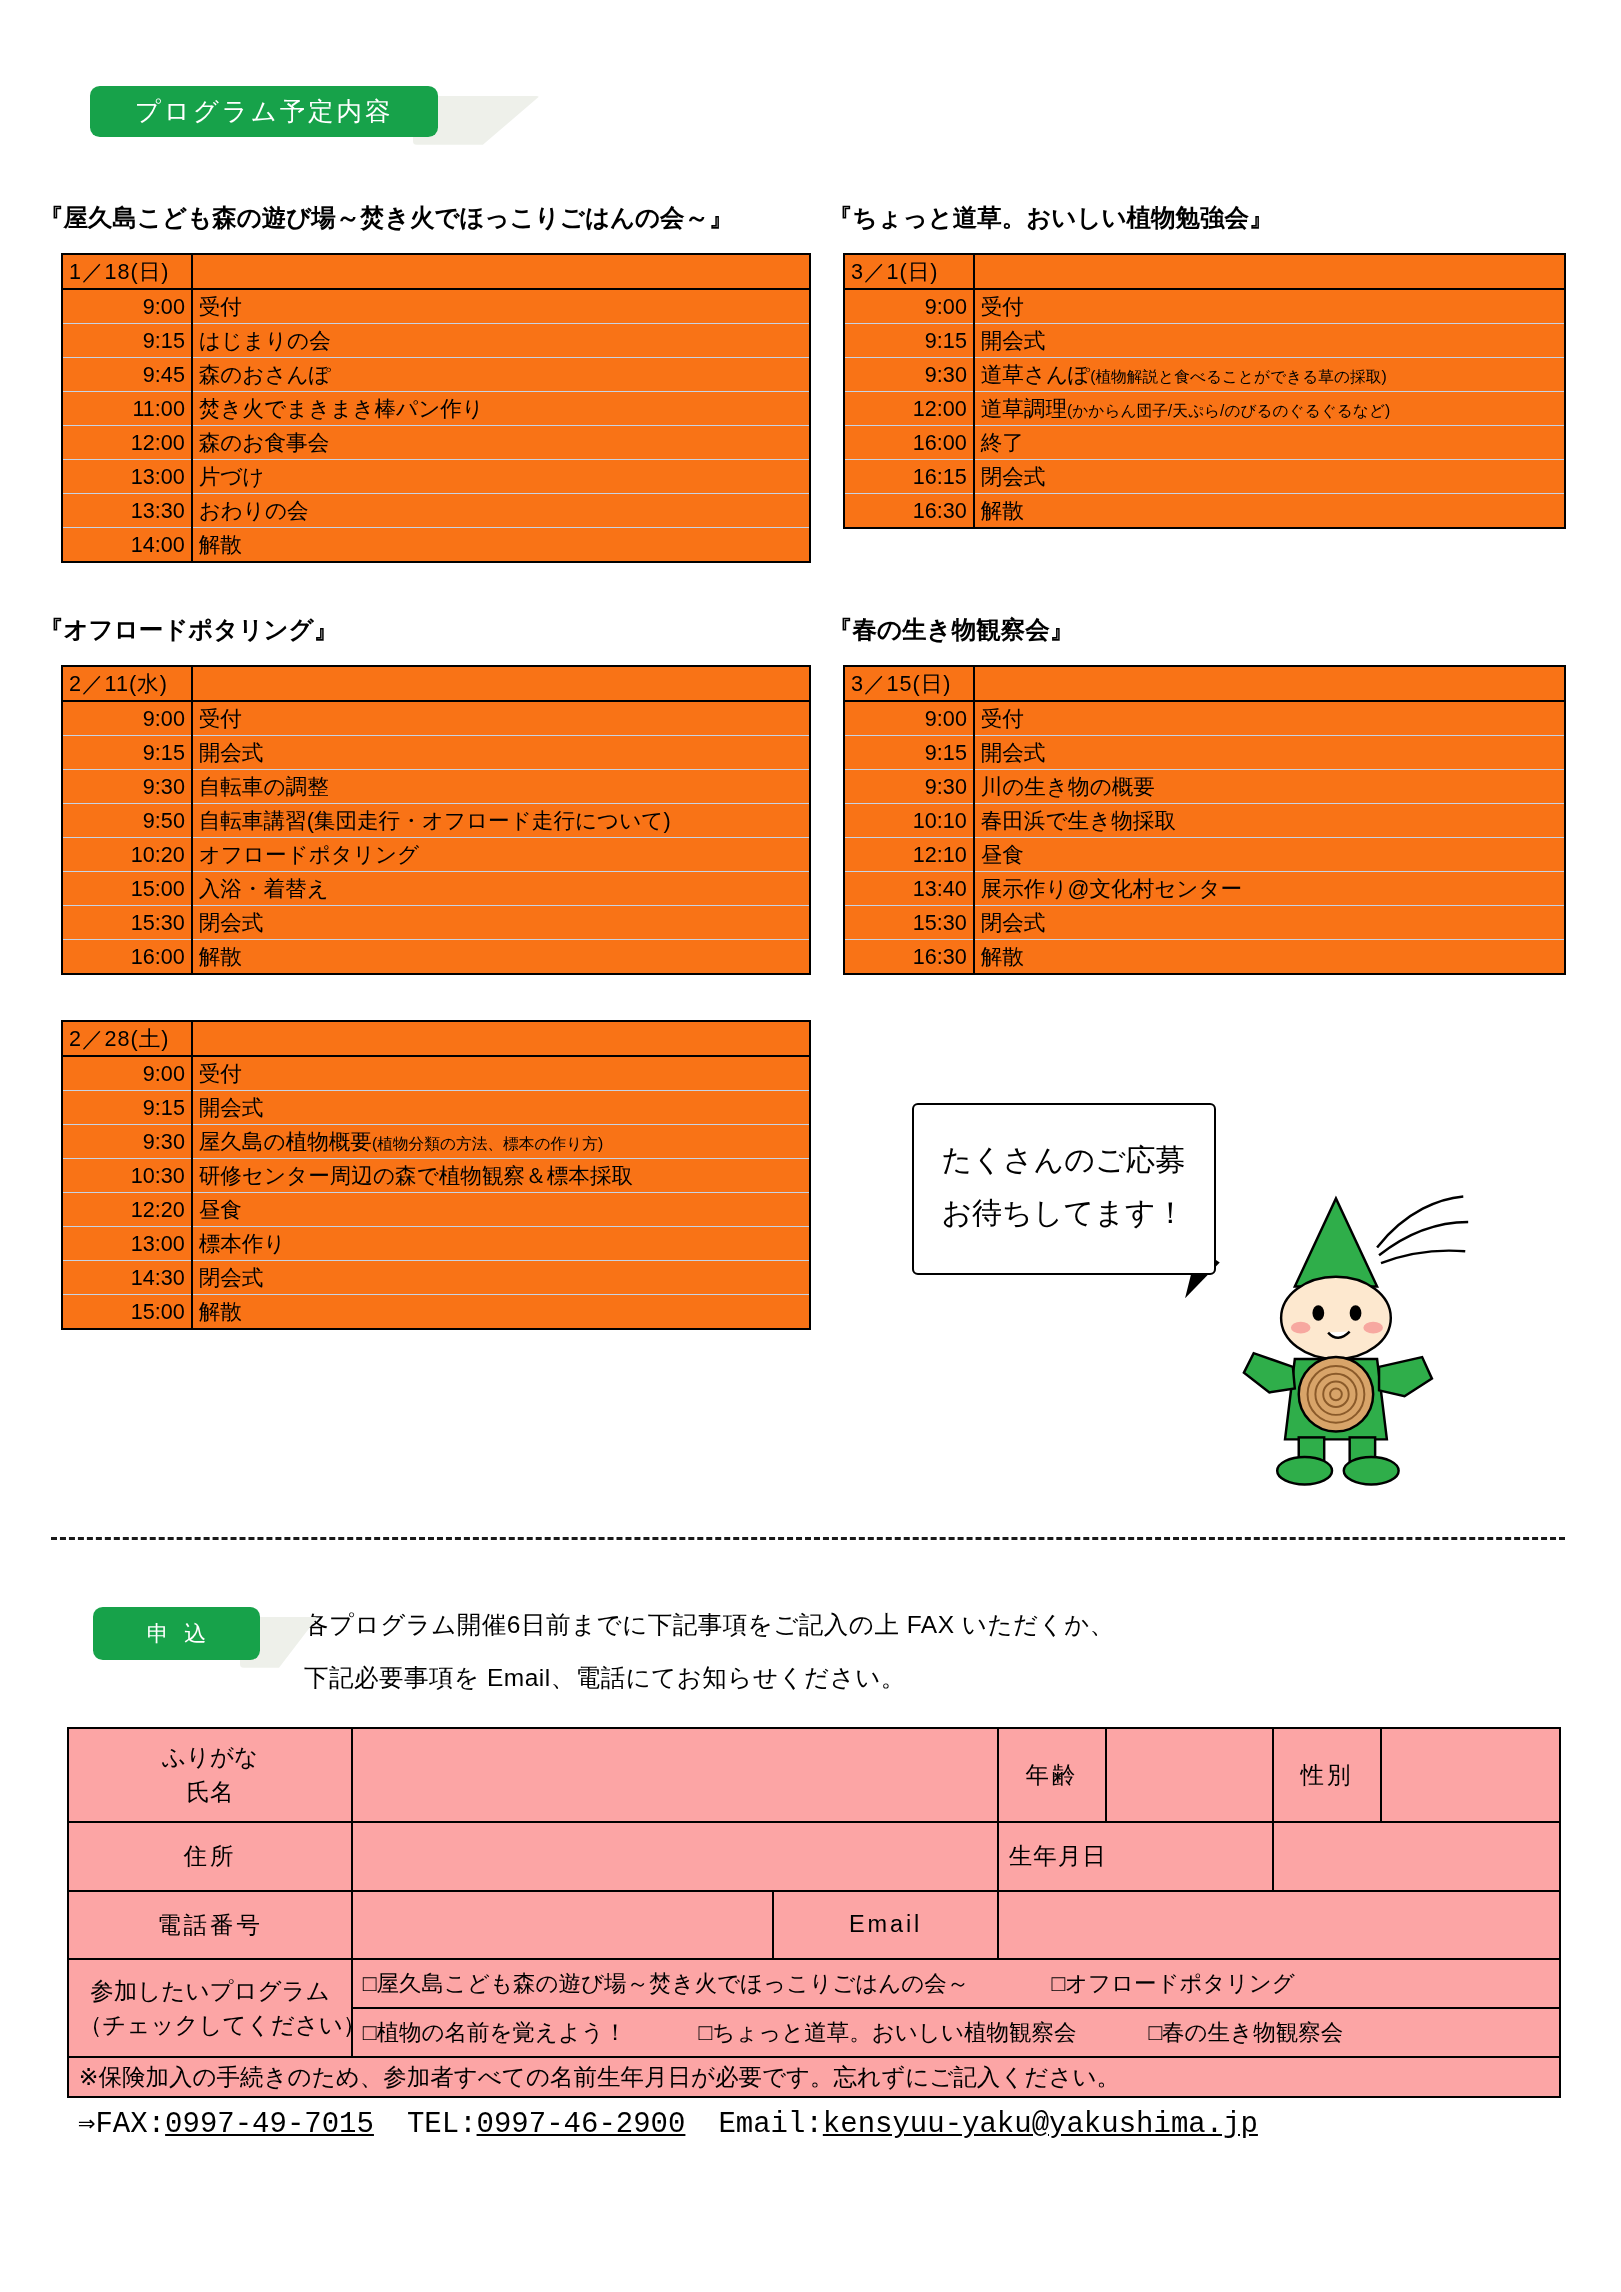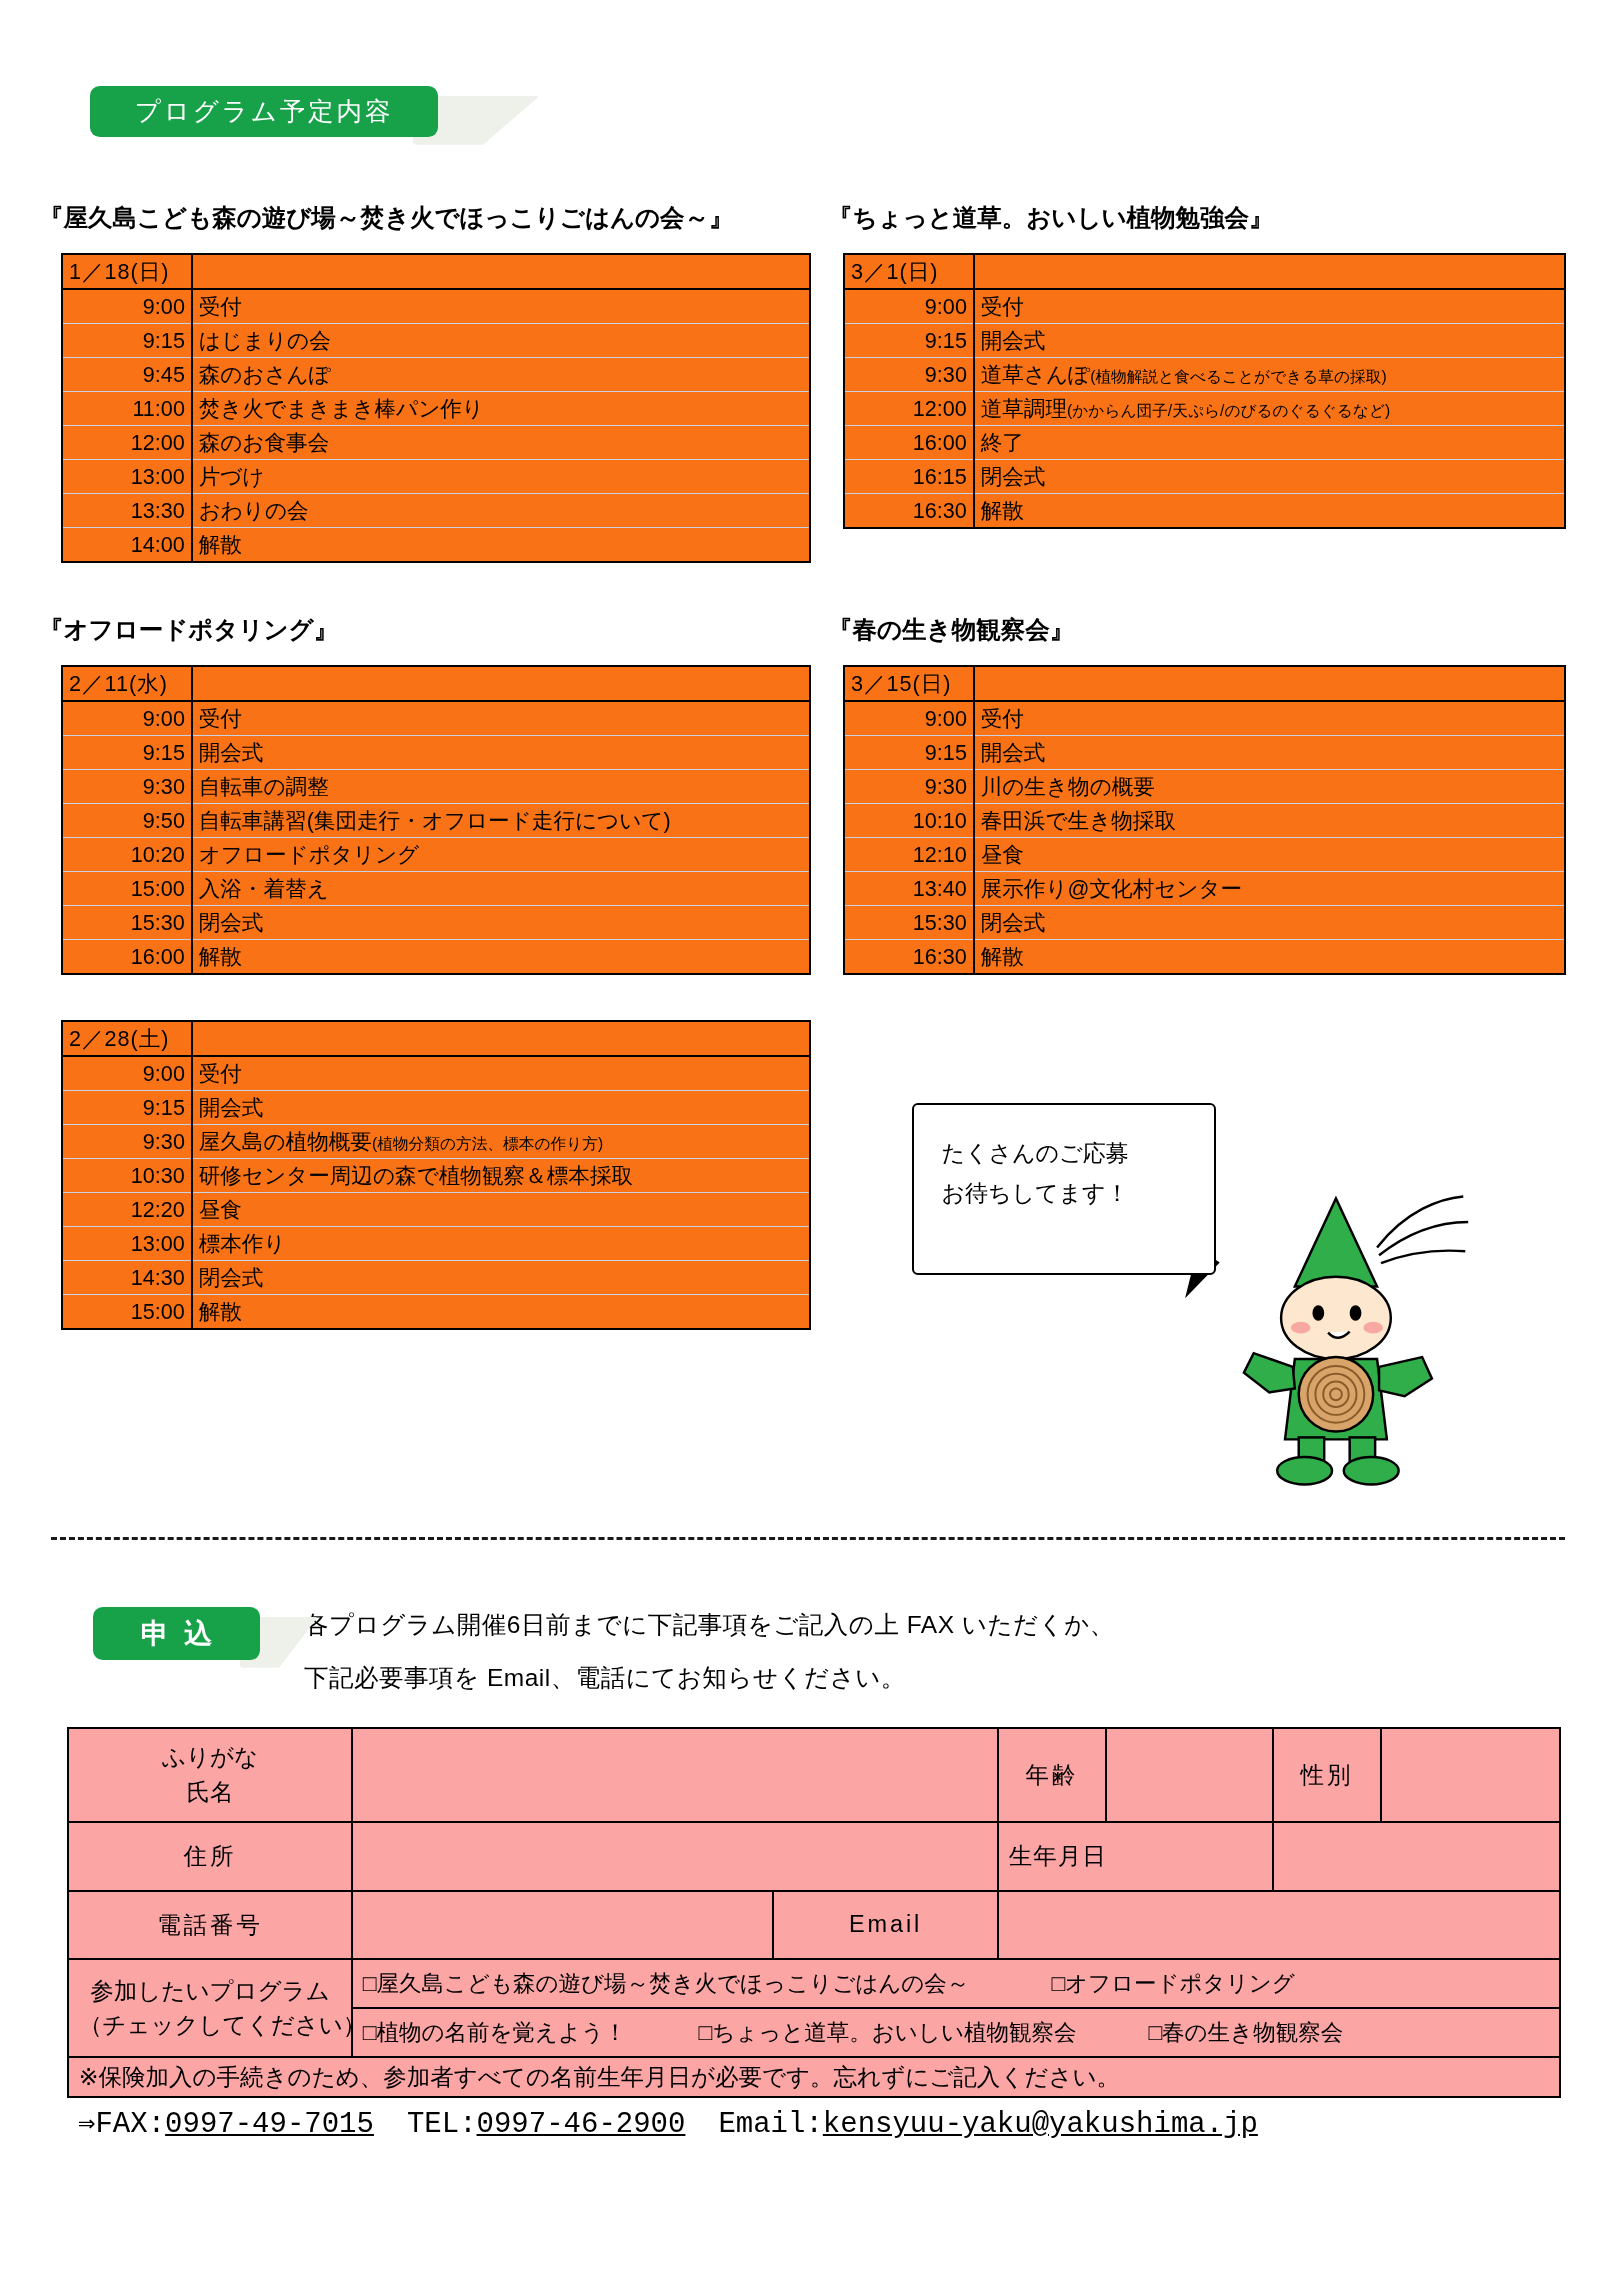--- a/index.html
+++ b/index.html
@@ -41,21 +41,21 @@
   }
 
   #badge-program-wrap { left: 90px; top: 86px; }
   #badge-program { width: 348px; height: 51px; font-size: 25.5px; }
   #badge-program-shadow {
     left: 323px; top: 9.8px; width: 127px; height: 49px;
     clip-path: polygon(0 0, 100% 0, 55% 100%, 0 100%);
   }
 
   #badge-apply-wrap { left: 93px; top: 1607px; }
-  #badge-apply { width: 167px; height: 53px; font-size: 28px; letter-spacing: 15.7px; text-indent: 15.7px; font-weight: bold; }
+  #badge-apply { width: 167px; height: 53px; font-size: 22px; letter-spacing: 15.7px; text-indent: 15.7px; }
   #badge-apply-shadow {
     left: 147px; top: 9.8px; width: 78px; height: 51px;
     clip-path: polygon(0 0, 100% 0, 50% 100%, 0 100%);
   }
 
   
   .prog-title {
     position: absolute;
     font-size: 24.5px;
     font-weight: bold;
@@ -105,24 +105,23 @@
     position: absolute;
     left: 912px;
     top: 1103px;
     width: 304px;
     height: 172px;
     border: 2.9px solid #000;
     border-radius: 5.9px;
     background: #fff;
     box-sizing: border-box;
     padding: 29px 0 0 27.4px;
-    font-size: 23px;
+    font-size: 30px;
     line-height: 1.75;
     z-index: 3;
-    font-family: Liberation Serif, serif;
   }
   #bubble-tail {
     position: absolute;
     left: 1191px;
     top: 1250px;
     width: 0; height: 0;
     border-left: 25.5px solid #000;
     border-top: 9.8px solid transparent;
     border-bottom: 43px solid transparent;
     transform: rotate(14deg);

